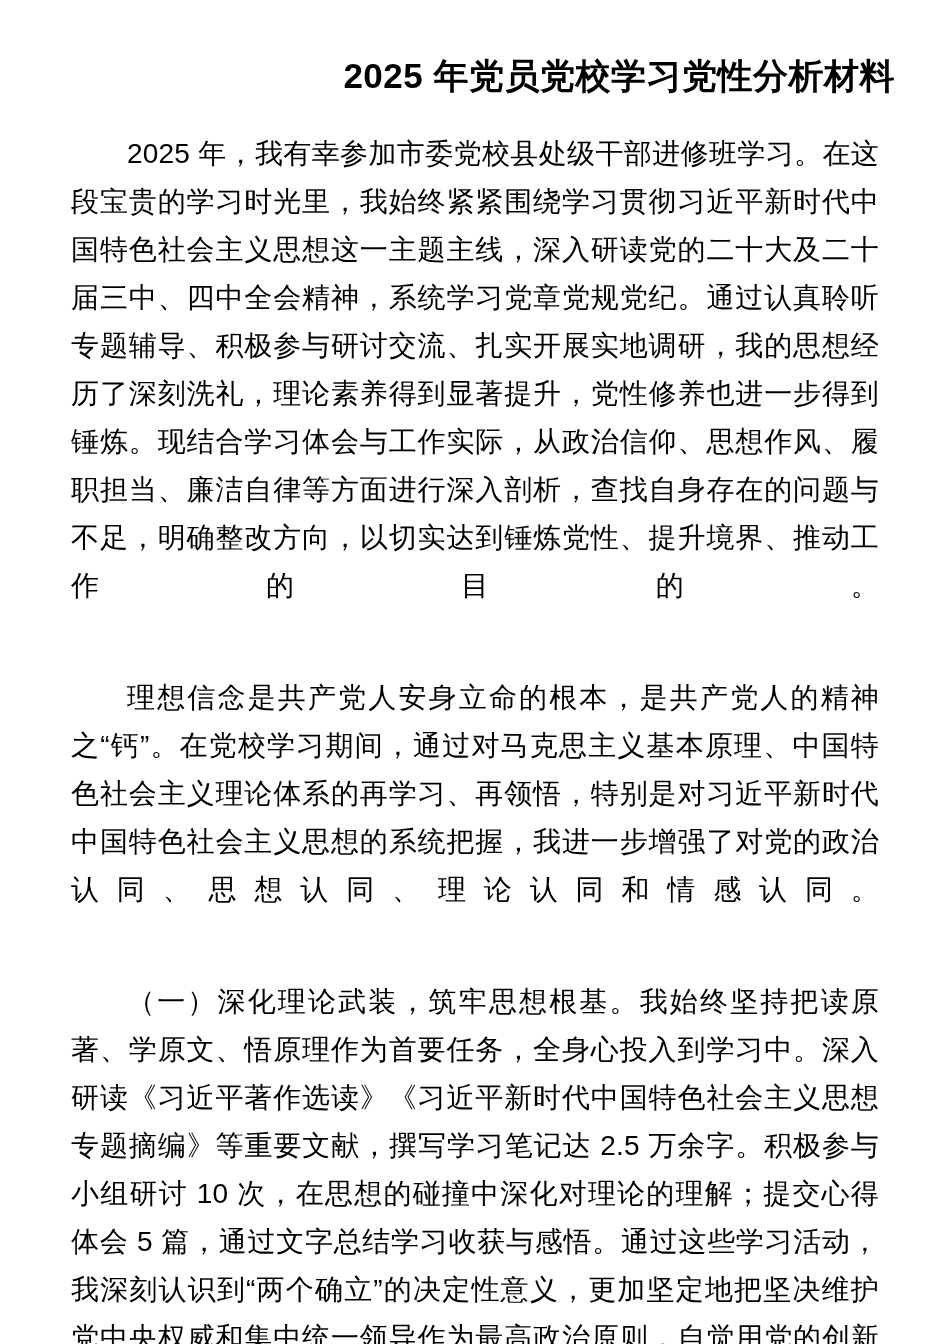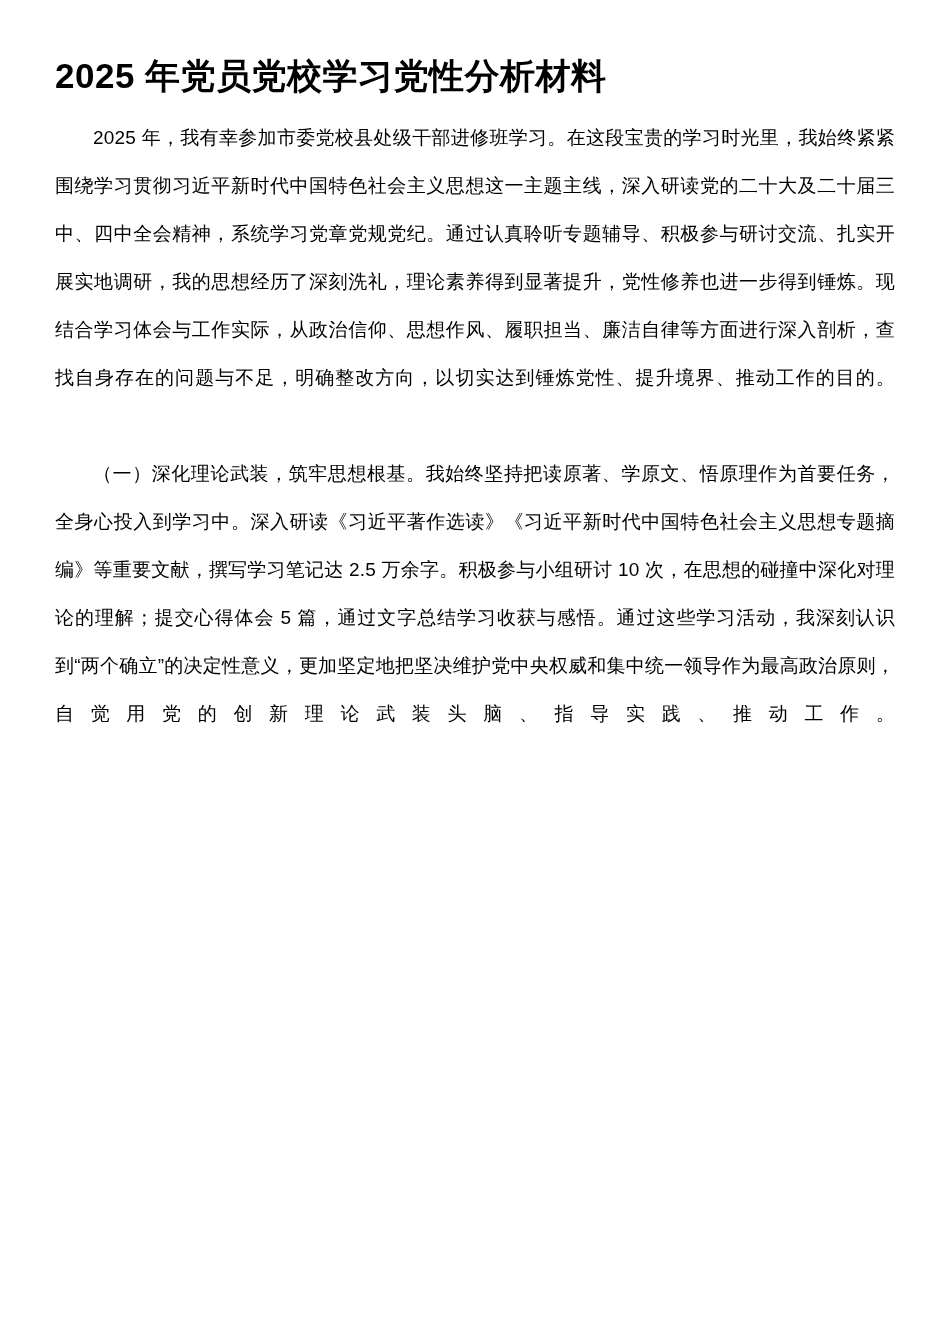--- a/index.html
+++ b/index.html
@@ -18,35 +18,35 @@
     position: relative;
     width: 950px;
     height: 1344px;
     background: #ffffff;
     box-sizing: border-box;
     padding: 0 55px;
   }
   .doc-title {
     font-size: 35px;
     font-weight: bold;
-    text-align: left;
+    text-align: right;
     letter-spacing: 0.5px;
     line-height: 48px;
     margin: 0;
     padding-top: 52px;
     padding-bottom: 14px;
     white-space: nowrap;
   }
   .para {
-    font-size: 19px;
+    font-size: 28px;
     line-height: 48px;
     text-align: justify;
     text-justify: inter-ideograph;
     text-align-last: left;
-    margin: 0;
+    margin: 16px;
     letter-spacing: 0.2px;
   }
   .indent {
     text-indent: 2em;
   }
   .lead {
     font-weight: normal;
   }
   
   .para::after {
@@ -59,16 +59,17 @@
 </head>
 <body>
 
 <div class="page">
 
   <h1 class="doc-title">2025 年党员党校学习党性分析材料</h1>
 
   <p class="para indent">2025 年，我有幸参加市委党校县处级干部进修班学习。在这段宝贵的学习时光里，我始终紧紧围绕学习贯彻习近平新时代中国特色社会主义思想这一主题主线，深入研读党的二十大及二十届三中、四中全会精神，系统学习党章党规党纪。通过认真聆听专题辅导、积极参与研讨交流、扎实开展实地调研，我的思想经历了深刻洗礼，理论素养得到显著提升，党性修养也进一步得到锤炼。现结合学习体会与工作实际，从政治信仰、思想作风、履职担当、廉洁自律等方面进行深入剖析，查找自身存在的问题与不足，明确整改方向，以切实达到锤炼党性、提升境界、推动工作的目的。</p>
 
 
+  <p class="para indent"><span>理想信念是共产党人安身立命的根本，是共产党人的精神之“钙”。在党校学习期间，通过对马克思主义基本原理、中国特色社会主义理论体系的再学习、再领悟，特别是对习近平新时代中国特色社会主义思想的系统把握，我进一步增强了对党的政治认同、思想认同、理论认同和情感认同。</span></p>
 
   <p class="para indent"><span class="lead">（一）深化理论武装，筑牢思想根基。</span><span>我始终坚持把读原著、学原文、悟原理作为首要任务，全身心投入到学习中。深入研读《习近平著作选读》《习近平新时代中国特色社会主义思想专题摘编》等重要文献，撰写学习笔记达 2.5 万余字。积极参与小组研讨 10 次，在思想的碰撞中深化对理论的理解；提交心得体会 5 篇，通过文字总结学习收获与感悟。通过这些学习活动，我深刻认识到“两个确立”的决定性意义，更加坚定地把坚决维护党中央权威和集中统一领导作为最高政治原则，自觉用党的创新理论武装头脑、指导实践、推动工作。</span></p>
 
 </div>
 
 </body></html>

